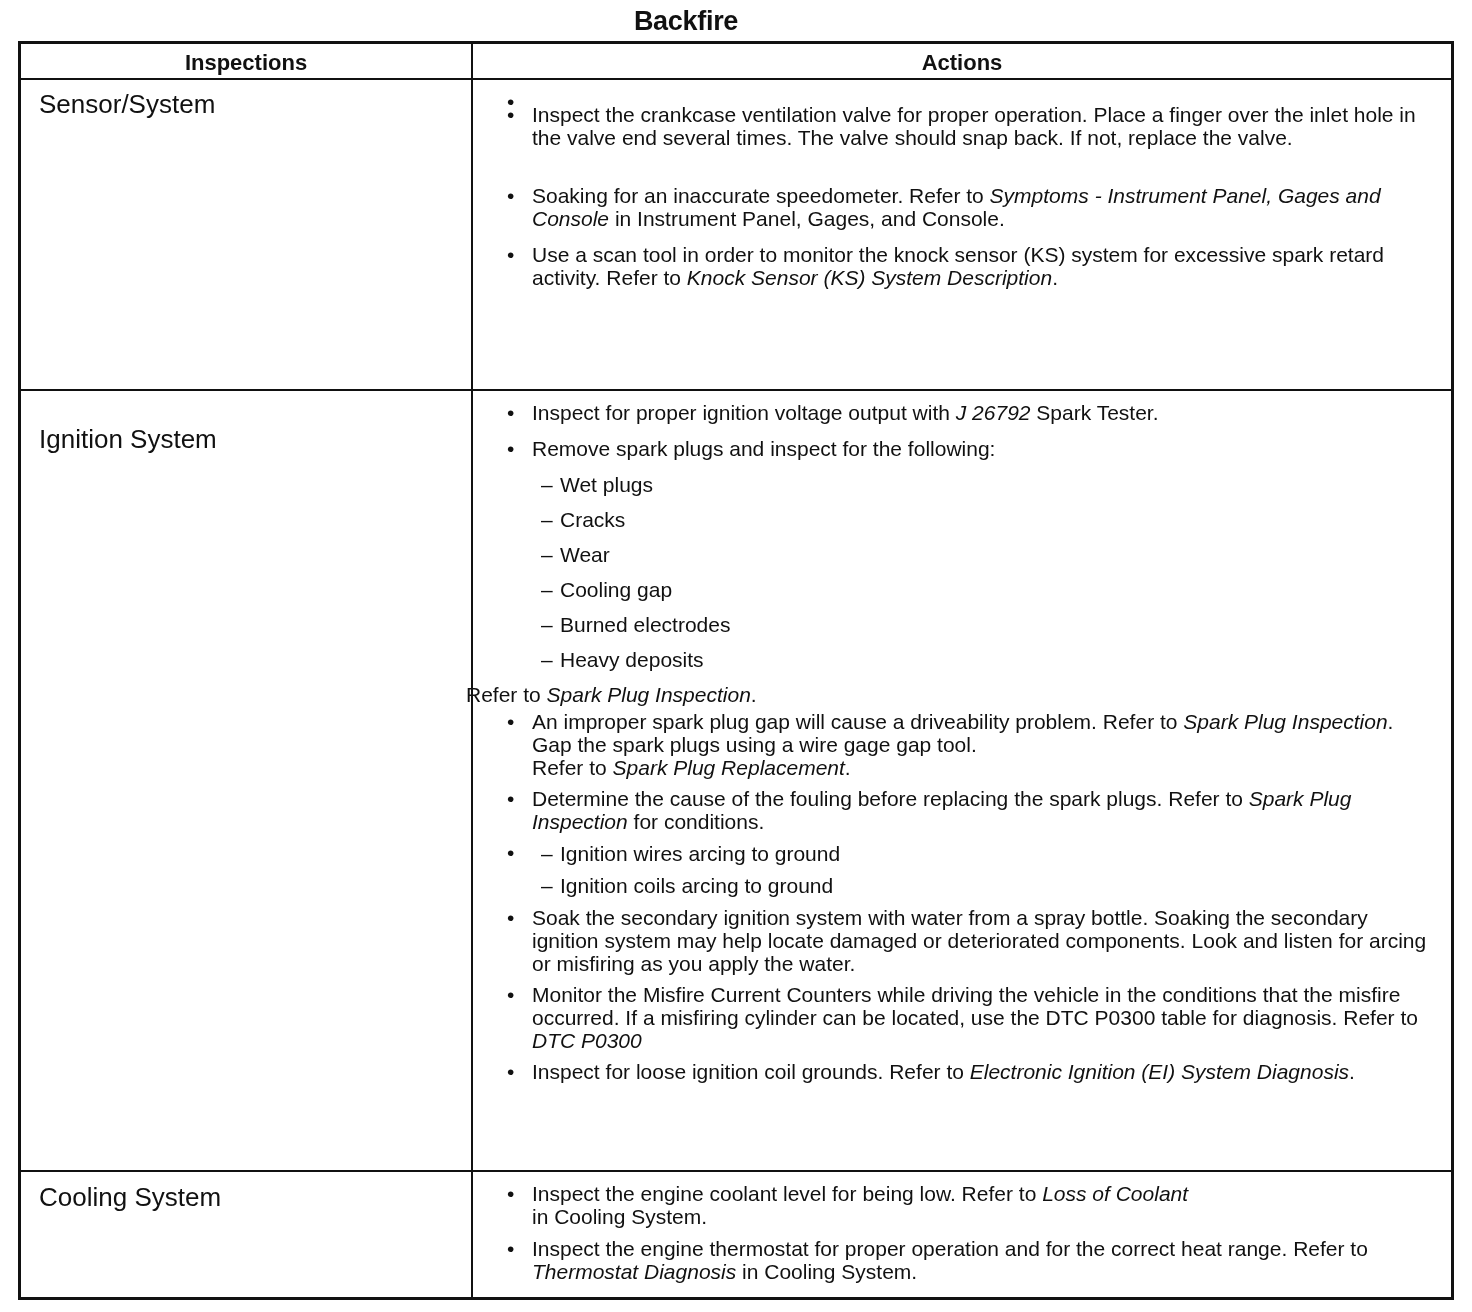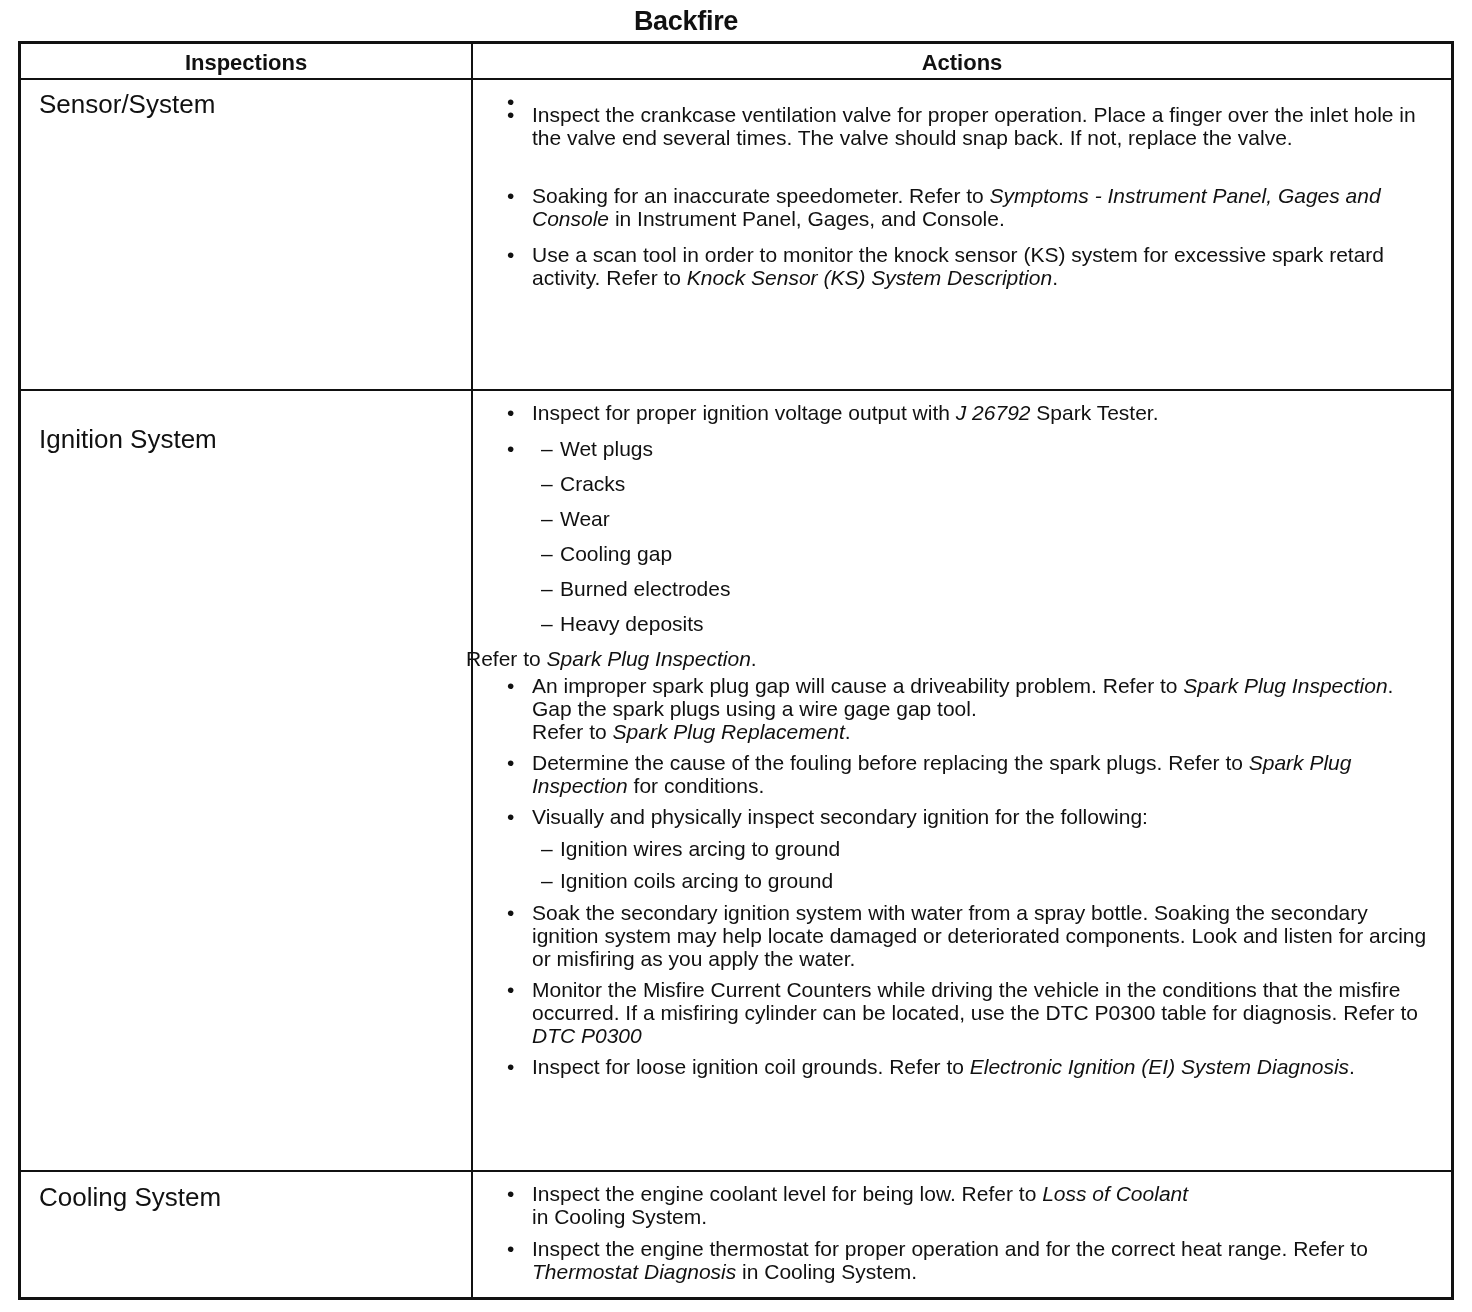--- a/index.html
+++ b/index.html
@@ -37,31 +37,31 @@
   <div class="act" style="top:46px;">
     <p class="item" style="margin-bottom:13px;"><span class="bullet">•</span></p>
     <p class="item" style="margin-bottom:35px;"><span class="bullet">•</span><span>Inspect the crankcase ventilation valve for proper operation. Place a finger over the inlet hole in the valve end several times. The valve should snap back. If not, replace the valve.</span></p>
     <p class="item" style="margin-bottom:13px;"><span class="bullet">•</span><span>Soaking for an inaccurate speedometer. Refer to </span><i>Symptoms - Instrument Panel, Gages and Console</i><span> in Instrument Panel, Gages, and Console.</span></p>
     <p class="item"><span class="bullet">•</span><span>Use a scan tool in order to monitor the knock sensor (KS) system for excessive spark retard activity. Refer to </span><i>Knock Sensor (KS) System Description</i><span>.</span></p>
   </div>
 
   <div class="insp" style="top:357px;margin-top:23px;">Ignition System</div>
   <div class="act" style="top:357px;">
     <p class="item" style="margin-bottom:13px;"><span class="bullet">•</span><span>Inspect for proper ignition voltage output with </span><i>J 26792</i><span> Spark Tester.</span></p>
-    <p class="item" style="margin-bottom:13px;"><span class="bullet">•</span></p>
+    <p class="item" style="margin-bottom:13px;"><span class="bullet">•</span><span>Remove spark plugs and inspect for the following:</span></p>
     <div class="dash" style="margin-bottom:12px;"><span class="d">–</span><span>Wet plugs</span></div>
     <div class="dash" style="margin-bottom:12px;"><span class="d">–</span><span>Cracks</span></div>
     <div class="dash" style="margin-bottom:12px;"><span class="d">–</span><span>Wear</span></div>
     <div class="dash" style="margin-bottom:12px;"><span class="d">–</span><span>Cooling gap</span></div>
     <div class="dash" style="margin-bottom:12px;"><span class="d">–</span><span>Burned electrodes</span></div>
     <div class="dash" style="margin-bottom:12px;"><span class="d">–</span><span>Heavy deposits</span></div>
     <div class="plain" style="margin-left:-19px; margin-bottom:4px;"><span>Refer to </span><i>Spark Plug Inspection</i><span>.</span></div>
     <p class="item" style="margin-bottom:8px;"><span class="bullet">•</span><span>An improper spark plug gap will cause a driveability problem. Refer to </span><i>Spark Plug Inspection</i><span>. Gap the spark plugs using a wire gage gap tool.</span><br><span>Refer to </span><i>Spark Plug Replacement</i><span>.</span></p>
     <p class="item" style="margin-bottom:8px;"><span class="bullet">•</span><span>Determine the cause of the fouling before replacing the spark plugs. Refer to </span><i>Spark Plug Inspection</i><span> for conditions.</span></p>
-    <p class="item" style="margin-bottom:9px;"><span class="bullet">•</span><span>Visually and physically inspect secondary ignition for the following:</span></p>
+    <p class="item" style="margin-bottom:9px;"><span class="bullet">•</span></p>
     <div class="dash" style="margin-bottom:9px;"><span class="d">–</span><span>Ignition wires arcing to ground</span></div>
     <div class="dash" style="margin-bottom:9px;"><span class="d">–</span><span>Ignition coils arcing to ground</span></div>
     <p class="item" style="margin-bottom:8px;"><span class="bullet">•</span><span>Soak the secondary ignition system with water from a spray bottle. Soaking the secondary ignition system may help locate damaged or deteriorated components. Look and listen for arcing or misfiring as you apply the water.</span></p>
     <p class="item" style="margin-bottom:8px;"><span class="bullet">•</span><span>Monitor the Misfire Current Counters while driving the vehicle in the conditions that the misfire occurred. If a misfiring cylinder can be located, use the DTC P0300 table for diagnosis. Refer to </span><i>DTC P0300</i><span></span></p>
     <p class="item"><span class="bullet">•</span><span>Inspect for loose ignition coil grounds. Refer to </span><i>Electronic Ignition (EI) System Diagnosis</i><span>.</span></p>
   </div>
 
   <div class="insp" style="top:1138px;">Cooling System</div>
   <div class="act" style="top:1138px;">
     <p class="item" style="margin-bottom:9px;"><span class="bullet">•</span><span>Inspect the engine coolant level for being low. Refer to </span><i>Loss of Coolant</i><br><span> in Cooling System.</span></p>

